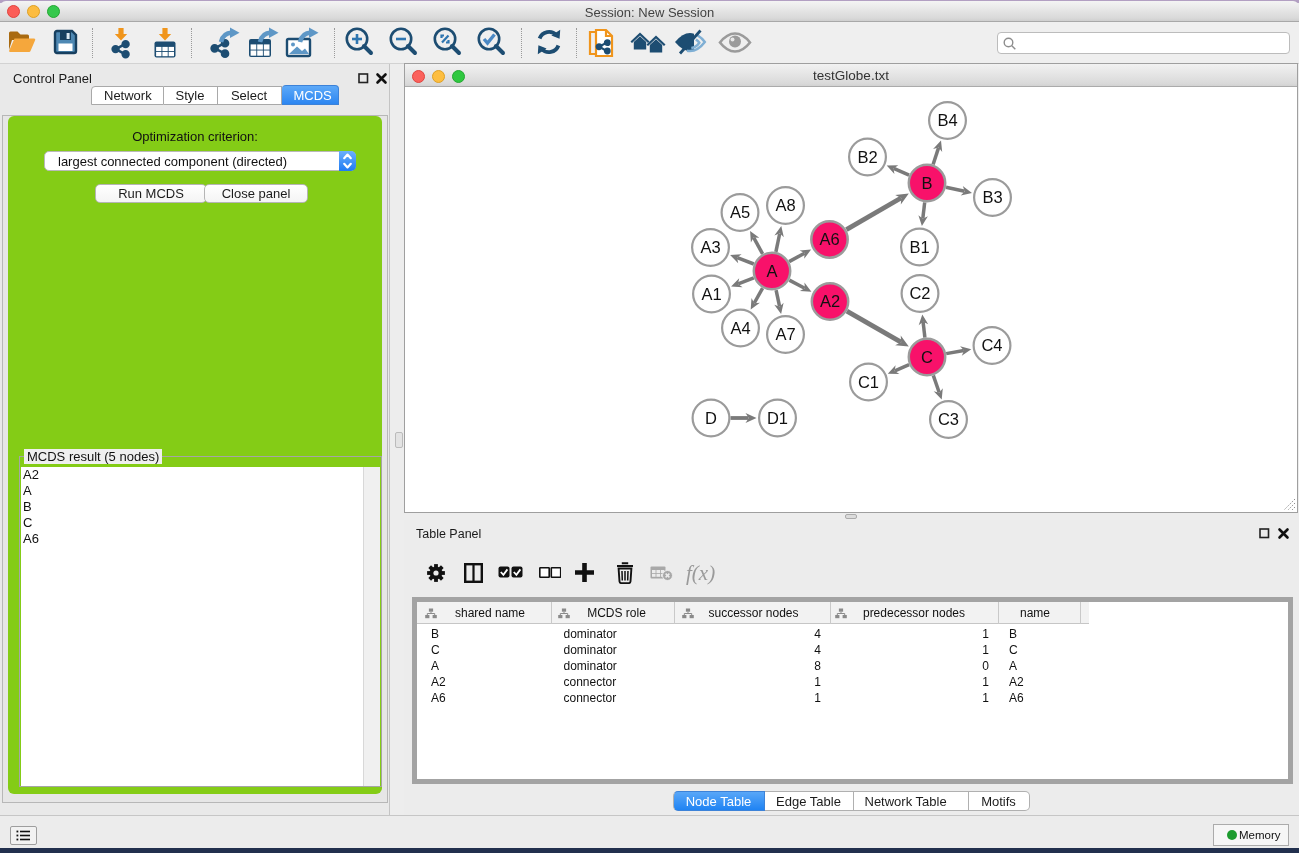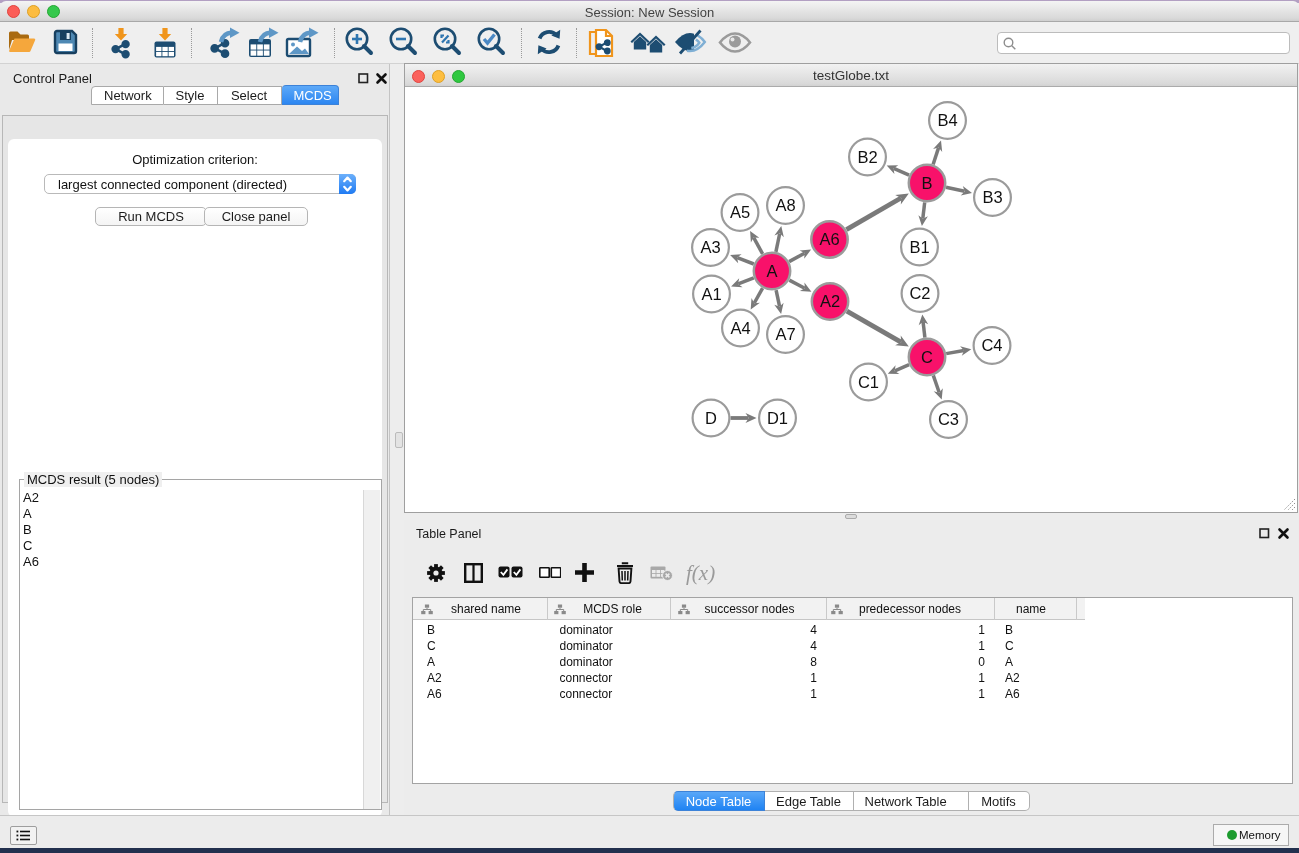--- a/index.html
+++ b/index.html
@@ -17,37 +17,37 @@
 #toolbar { left:0; top:22px; width:1299px; height:42px; background:#efefef; border-bottom:1px solid #d2d2d2; }
 .tsep { position:absolute; top:6px; height:30px; width:0; border-left:1px dotted #9a9a9a; }
 #searchbox { left:997px; top:10px; width:293px; height:22px; background:#fff; border:1px solid #bcbcbc; border-radius:4px; }
 
 #cpanel { left:0; top:64px; width:390px; height:751px; background:#e9e9e9; border-right:1px solid #c4c4c4; }
 #cpTabs { position:absolute; top:22px; left:78px; height:19px; display:flex; font-size:13px;margin-left:13px; }
 .cptab { background:#fff; border:1px solid #a9a9a9; border-left:none; padding:0 12px; line-height:18px; color:#1a1a1a; text-align:center; }
 .cptab.first { border-left:1px solid #a9a9a9; border-radius:4px 0 0 0; }
 .cptab.sel { background:linear-gradient(#5da9f8,#2c86f1); color:#fff; border-color:#3c82d8; border-radius:4px 4px 0 0; margin-top:-1px; line-height:20px; }
 #cpContent { position:absolute; left:2px; top:51px; width:386px; height:688px; border:1px solid #b7b7b7; background:#e6e6e6; }
-#cpInner { position:absolute; left:5px; top:23px; width:374px; height:678px; background:#ffffff; border-radius:6px; }
+#cpInner { position:absolute; left:5px; top:0; width:374px; height:678px; background:#84cc16; border-radius:6px; }
 .btn { position:absolute; background:linear-gradient(#ffffff,#f4f4f4); border:1px solid #b5b5b5; border-radius:5px; font-size:13px; color:#1c1c1c; text-align:center; line-height:17px; }
 
 #grpbox { position:absolute; left:11px; top:340px; width:363px; height:331px; border:1px solid #a5a5a5; }
 #grplabel { position:absolute; left:4px; top:-8px; background:#efefef; padding:0 3px; font-size:13px; color:#111; }
 #grplist { position:absolute; left:1px; top:10px; width:359px; height:319px; background:#fff; font-size:13px; color:#111; }
 #grplist .li { padding-left:2px; height:16px; line-height:16px; }
 #grpsb { position:absolute; right:0; top:0; width:17px; height:319px; background:#f0f0f0; border-left:1px solid #d8d8d8; }
 
 #netwin { left:404px; top:63px; width:894px; height:450px; background:#fff; border:1px solid #9f9f9f; }
 #nettitle { position:absolute; left:0; top:0; width:892px; height:23px;
   background:linear-gradient(#f2f2f2,#d9d9d9 90%,#d2d2d2); border-bottom:1px solid #ababab; }
 #nettitletext { position:absolute; left:0; top:4px; width:892px; text-align:center; font-size:13.5px; color:#333; }
 
 #tpanel { left:404px; top:520px; width:895px; height:295px; background:#ececec; }
 #tptitle { position:absolute; left:12px; top:7px; font-size:12.5px; color:#1a1a1a; }
-#ttable { position:absolute; left:8px; top:77px; width:881px; height:187px; background:#fff; border:1px solid #a3a3a3; }
+#ttable { position:absolute; left:8px; top:77px; width:881px; height:187px; background:#fff; border:5px solid #a3a3a3; }
 #thead { position:absolute; left:0; top:0; height:22px; background:#f2f2f2; border-bottom:1px solid #c6c6c6; width:672px; }
 .hsep { position:absolute; top:0; height:22px; width:0; border-left:1px solid #c9c9c9; }
 .hlabel { position:absolute; top:4px; font-size:12px; color:#111; }
 .trow { position:absolute; font-size:12px; color:#111; height:16px; line-height:16px; }
 
 #btabs { position:absolute; left:268.5px; top:271px; height:20px; display:flex; font-size:13px; }
 .btab { background:#fff; border:1px solid #b0b0b0; border-left:none; padding:0 11px; line-height:19px; color:#1c1c1c; }
 .btab.sel { background:linear-gradient(#59a7f8,#1f83f3); color:#fff; border-color:#3c82d8; }
 .btab.first { border-left:1px solid #b0b0b0; border-radius:5px 0 0 5px; }
 .btab.last { border-radius:0 5px 5px 0; }

